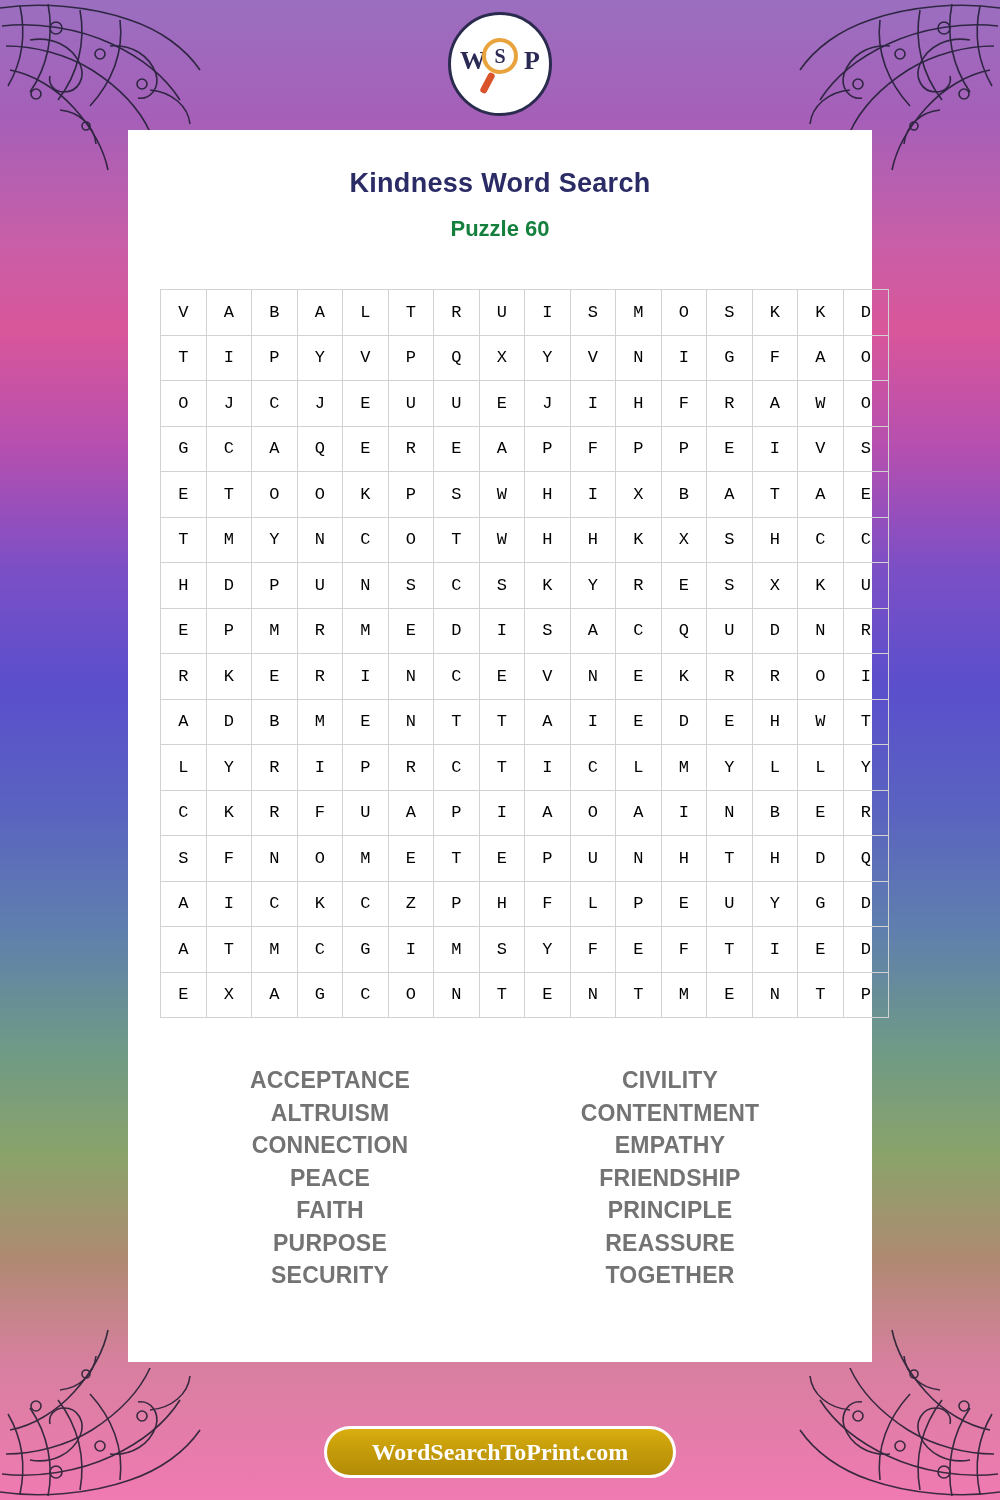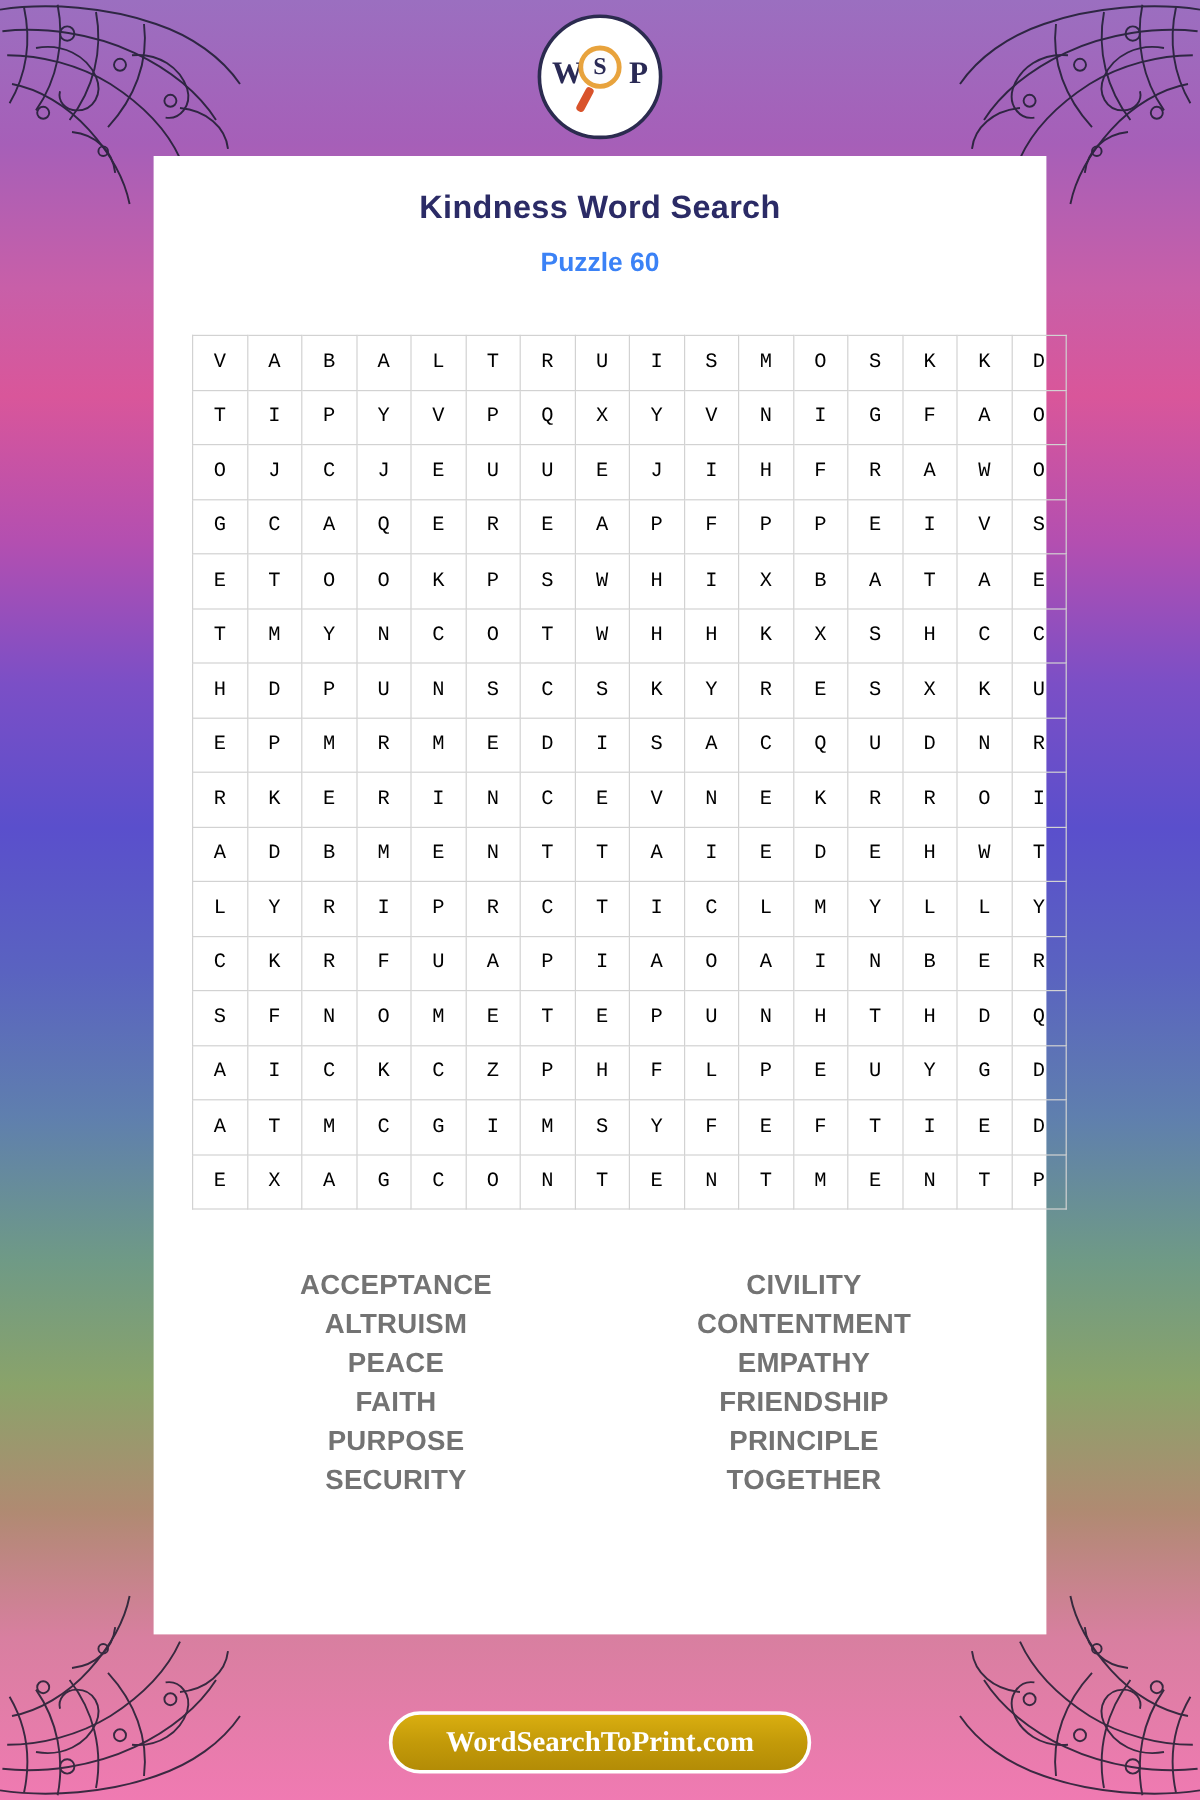--- a/index.html
+++ b/index.html
@@ -113,26 +113,26 @@
     background: #d9532b;
     border-radius: 3px;
     transform: rotate(28deg);
   }
 
   .title {
     text-align: center;
     color: #2b2b66;
     font-size: 27px;
     font-weight: bold;
-    margin-top: 28px;
+    margin-top: 38px;
     letter-spacing: 0.3px;
   }
   .subtitle {
     text-align: center;
-    color: #3b82f6;
+    color: #15803d;
     font-size: 22px;
     font-weight: bold;
     margin-top: 17px;
   }
 
   .grid-wrap {
     margin: 0 auto;
     margin-top: 47px;
     width: 680px;
   }
@@ -588,31 +588,33 @@
               <td>P</td>
             </tr>
           </tbody>
       </table>
     </div>
 
     <div class="words">
       <div class="words-col" id="words-left">
           <div class="word">ACCEPTANCE</div>
           <div class="word">ALTRUISM</div>
+          <div class="word">CONNECTION</div>
           <div class="word">PEACE</div>
           <div class="word">FAITH</div>
           <div class="word">PURPOSE</div>
           <div class="word">SECURITY</div>
         </div>
       <div class="words-col" id="words-right">
           <div class="word">CIVILITY</div>
           <div class="word">CONTENTMENT</div>
           <div class="word">EMPATHY</div>
           <div class="word">FRIENDSHIP</div>
           <div class="word">PRINCIPLE</div>
+          <div class="word">REASSURE</div>
           <div class="word">TOGETHER</div>
         </div>
     </div>
   </div>
 
   <div class="footer-badge">
     <span>WordSearchToPrint.com</span>
   </div>
 
 </div>

